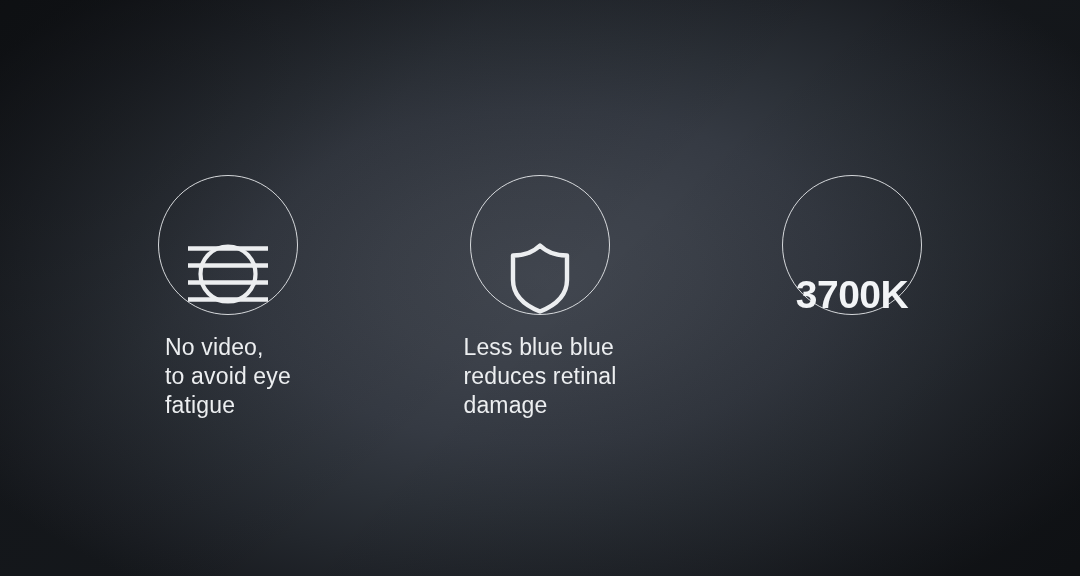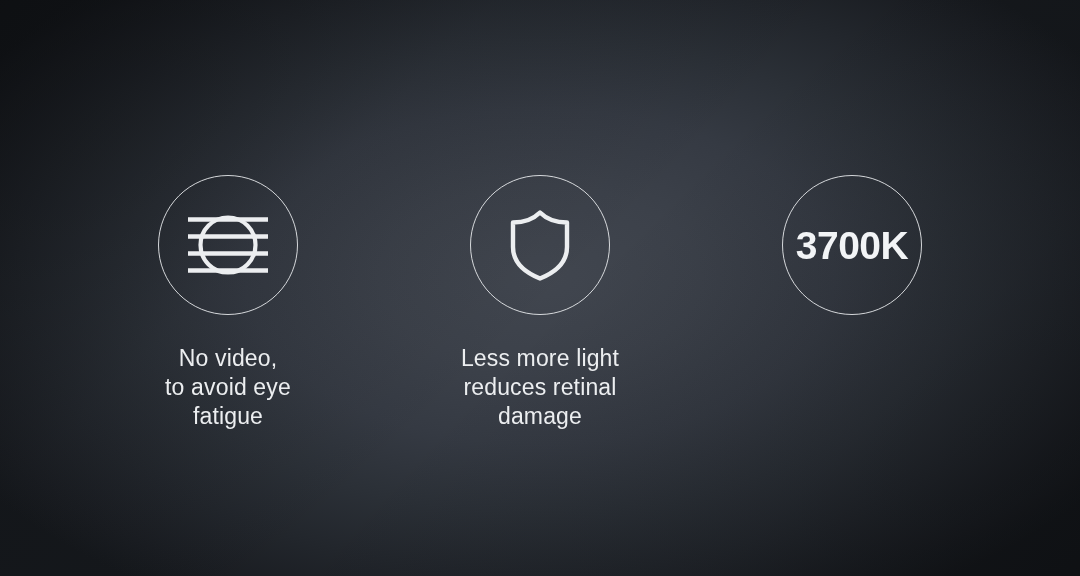--- a/index.html
+++ b/index.html
@@ -57,42 +57,41 @@
     flex-direction: column;
     align-items: center;
   }
 
   .ring {
     width: 140px;
     height: 140px;
     border-radius: 50%;
     border: 1.5px solid rgba(236,238,240,0.88);
     display: flex;
-    align-items: center;
+    align-items: flex-end;
     justify-content: center;
     box-sizing: border-box;
   }
 
   .ring svg { display: block; }
 
   .kelvin {
     color: #f2f4f6;
     font-size: 39px;
     font-weight: bold;
     letter-spacing: -0.5px;
     line-height: 1;
     user-select: none;
   }
 
   .caption {
-    margin-top: 29px;
+    margin-top: 18px;
     color: #eceef0;
     font-size: 23px;
     line-height: 29px;
-    text-align: center;
     font-weight: 400;
     white-space: pre-line;
     letter-spacing: 0.15px;
   }
 </style>
 </head>
 <body>
 
 <div id="stage">
   <div class="columns">
@@ -123,21 +122,21 @@
             <path d="M4 13.5
                      C 14 13.5 24 10.5 31 3.5
                      C 38 10.5 48 13.5 58 13.5
                      L 58 38
                      C 58 54 46 63.5 31 69.5
                      C 16 63.5 4 54 4 38
                      Z" fill="none" stroke="#eceef0" stroke-width="4.4" stroke-linejoin="round" stroke-linecap="round"></path>
           </svg>
         </span>
       </div>
-      <div class="caption">Less more light
+      <div class="caption">Less blue blue
 reduces retinal
 damage</div>
     </div>
 
     <div class="feature">
       <div class="ring">
         <span class="kelvin">3700K</span>
       </div>
     </div>
 

